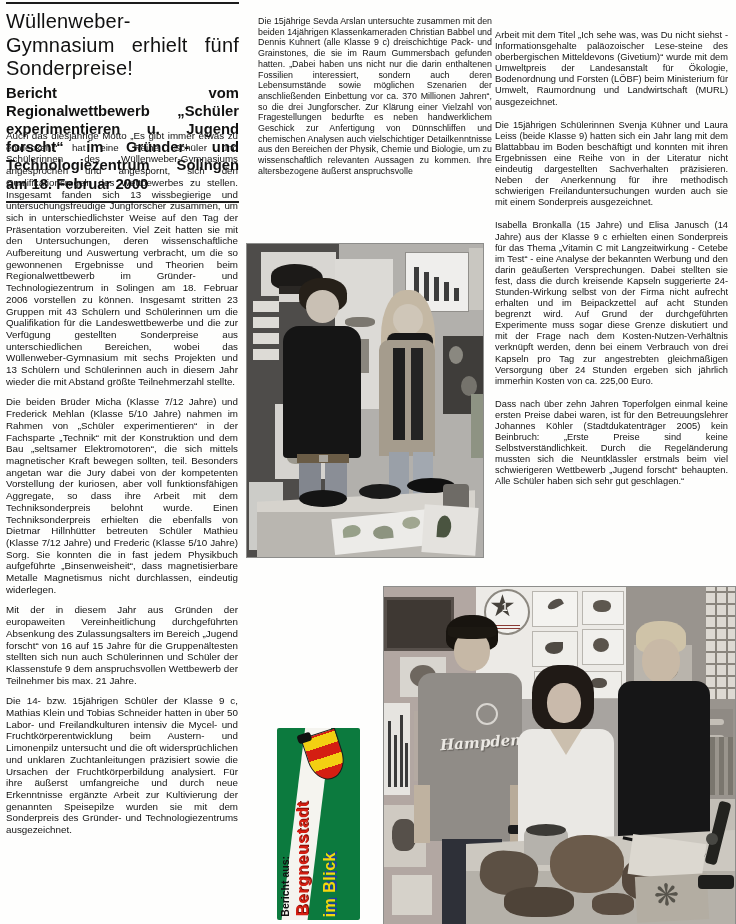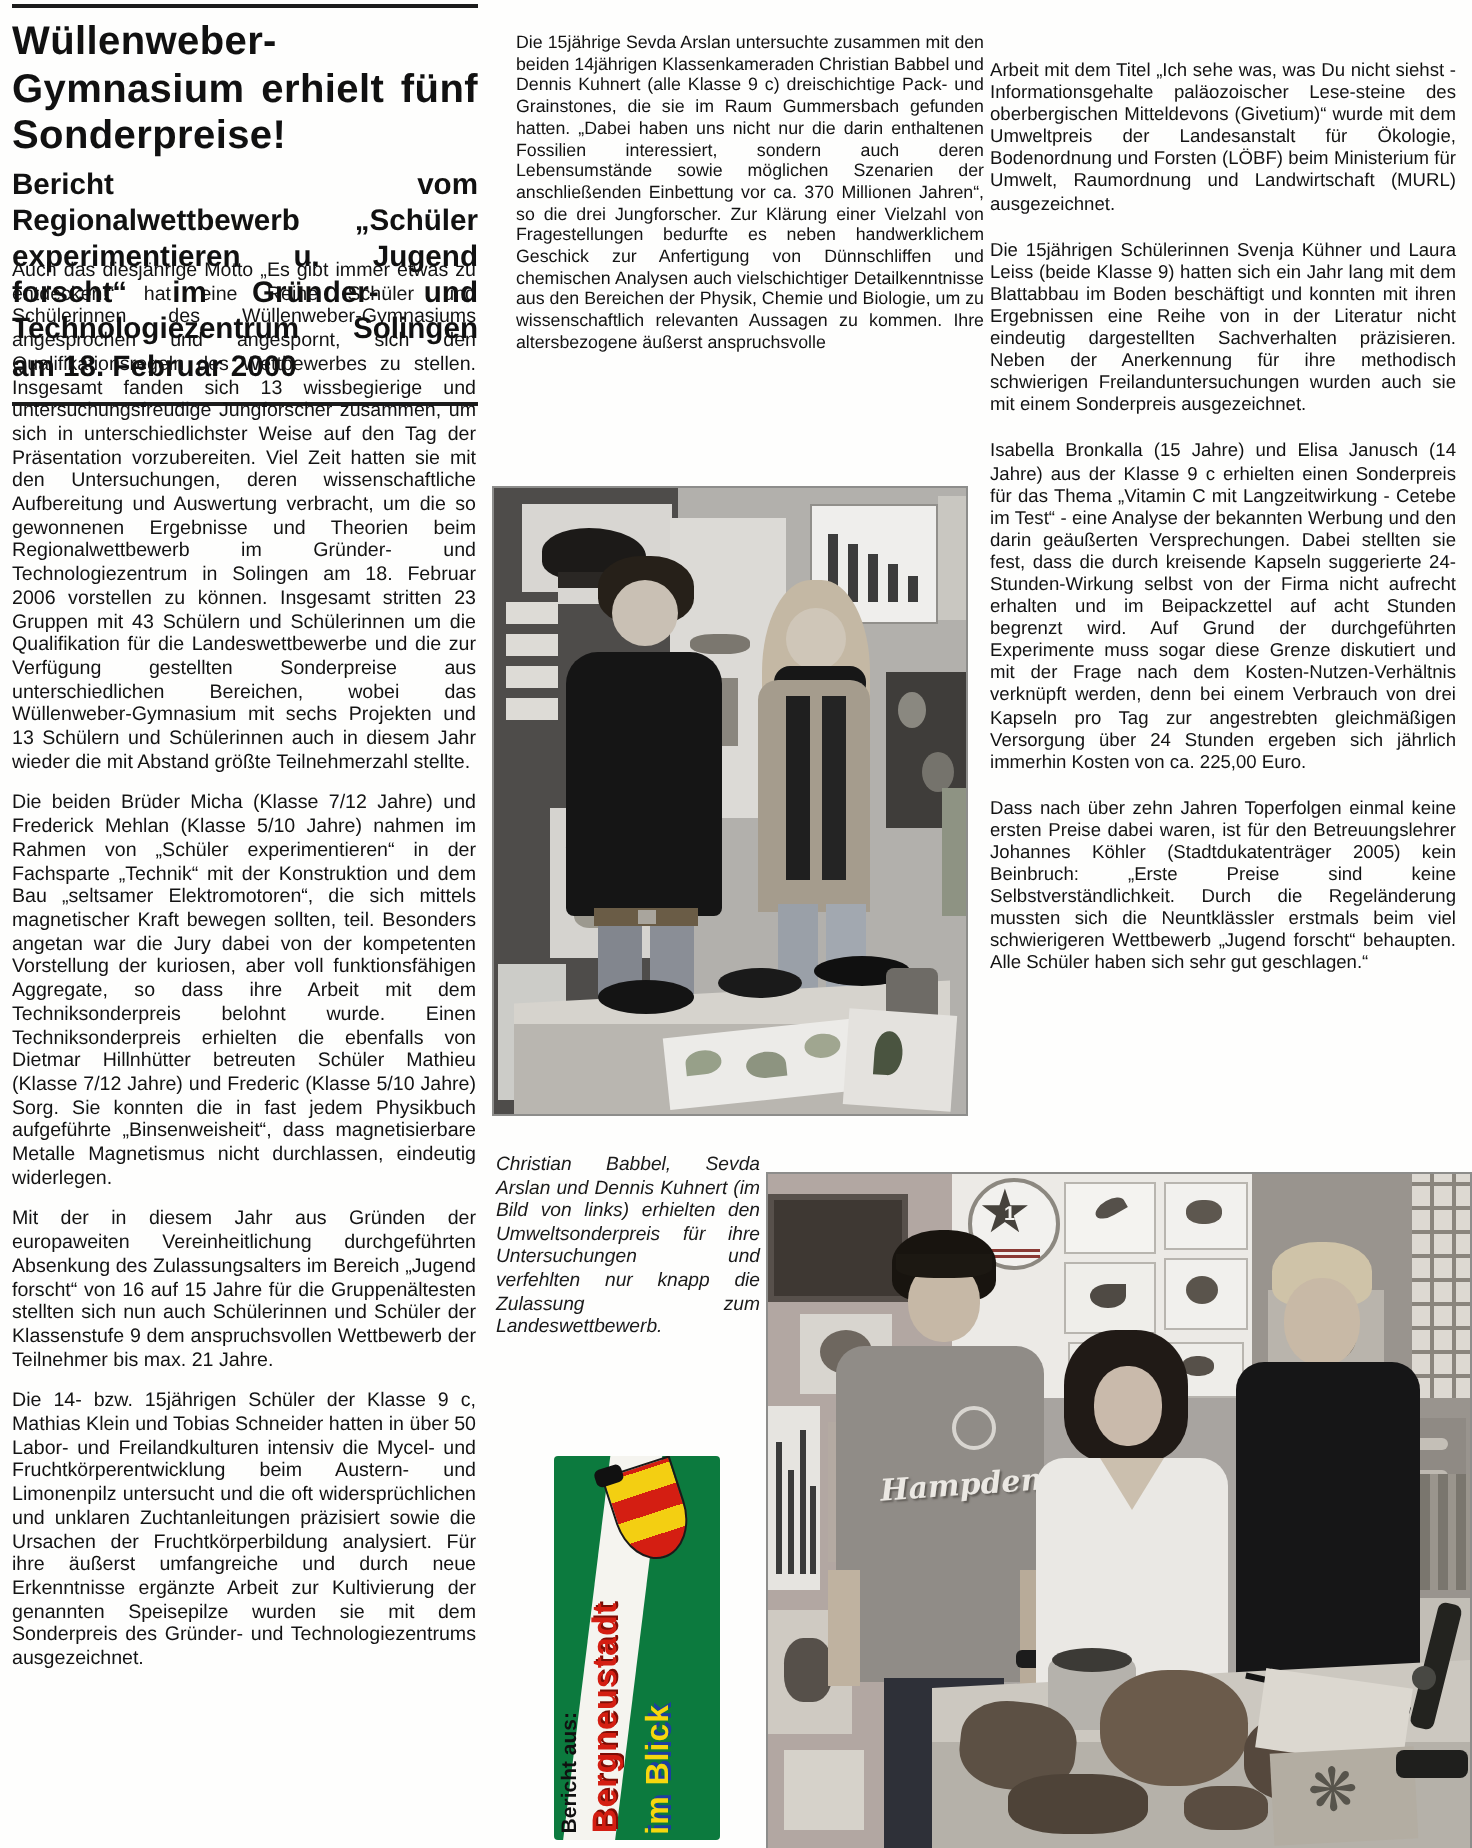--- a/index.html
+++ b/index.html
@@ -2,21 +2,21 @@
 <html lang="de"><head>
 <meta charset="utf-8">
 <style>
   html,body{margin:0;padding:0;background:#ffffff;}
   .page{position:relative;width:736px;height:924px;background:#fefefd;overflow:hidden;
         font-family:"Liberation Sans", sans-serif;color:#161616;}
   .abs{position:absolute;}
   
   .title-block{position:absolute;left:6px;top:2px;width:233px;
     border-top:2px solid #1c1c1c;border-bottom:2px solid #1c1c1c;padding:6px 0 8px 0;}
-  .headline{margin:0;font-size:20px;line-height:23.5px;font-weight:bold;
+  .headline{margin:0;font-size:20px;line-height:23.5px;font-weight:normal;
     text-align:justify;letter-spacing:.2px;color:#111;}
   .subheadline{margin:3px 0 0 0;font-size:14.8px;line-height:18.2px;font-weight:bold;
     text-align:justify;color:#111;}
   
   .bodycol{position:absolute;text-align:justify;color:#131313;}
   .bodycol p{margin:0 0 9px 0;}
   .col1{left:6px;top:130px;width:232px;font-size:9.8px;line-height:11.7px;}
   .col2{left:258px;top:16px;width:234px;height:226px;overflow:hidden;font-size:8.9px;line-height:10.7px;}
   .col3{left:495px;top:18px;width:233px;font-size:9.3px;line-height:11.1px;}
   .col3 p{margin:12px 0 8px 0;}
@@ -122,21 +122,20 @@
     <div class="abs" style="left:86px;top:270px;width:98px;height:36px;background:#ecebe8;transform:rotate(-6deg);">
       <div class="abs" style="left:10px;top:8px;width:18px;height:12px;background:#97a089;border-radius:50% 50% 50% 0;"></div>
       <div class="abs" style="left:40px;top:12px;width:20px;height:13px;background:#8d9480;border-radius:50% 50% 0 50%;"></div>
       <div class="abs" style="left:70px;top:6px;width:18px;height:12px;background:#a0a690;border-radius:50%;"></div>
     </div>
     <div class="abs" style="left:176px;top:262px;width:54px;height:48px;background:#e4e2de;transform:rotate(4deg);">
       <div class="abs" style="left:14px;top:10px;width:14px;height:22px;background:#4a5440;border-radius:50% 50% 50% 0;"></div>
     </div>
   </div>
 
-  <div class="caption">Christian Babbel, Sevda Arslan und Dennis Kuhnert (im Bild von links) erhielten den Umweltsonderpreis für ihre Untersuchungen und verfehlten nur knapp die Zulassung zum Landeswettbewerb.</div>
 
   <div class="logo">
     <div class="abs" style="left:16px;top:-6px;width:26px;height:210px;background:#f5f4ef;transform:skewX(-7deg);"></div>
     <div class="abs" style="left:30px;top:4px;width:34px;height:46px;transform:rotate(-18deg);
          background:repeating-linear-gradient(0deg,#d41e12 0 11px,#f3cf12 11px 22px),repeating-linear-gradient(90deg,transparent 0 11px,rgba(0,0,0,.35) 11px 12px);
          border:1.5px solid #1a1a1a;border-radius:0 0 50% 50%;">
       <div class="abs" style="left:-4px;top:-5px;width:14px;height:9px;background:#111;border-radius:3px;"></div>
     </div>
     <div class="vtext" style="left:2px;bottom:3px;font-size:10.5px;color:#101010;">Bericht aus:</div>
     <div class="vtext" style="left:16px;bottom:3px;font-size:17px;color:#d41e12;text-shadow:1px 1px 0 #7d0d05;letter-spacing:.5px;">Bergneustadt</div>

